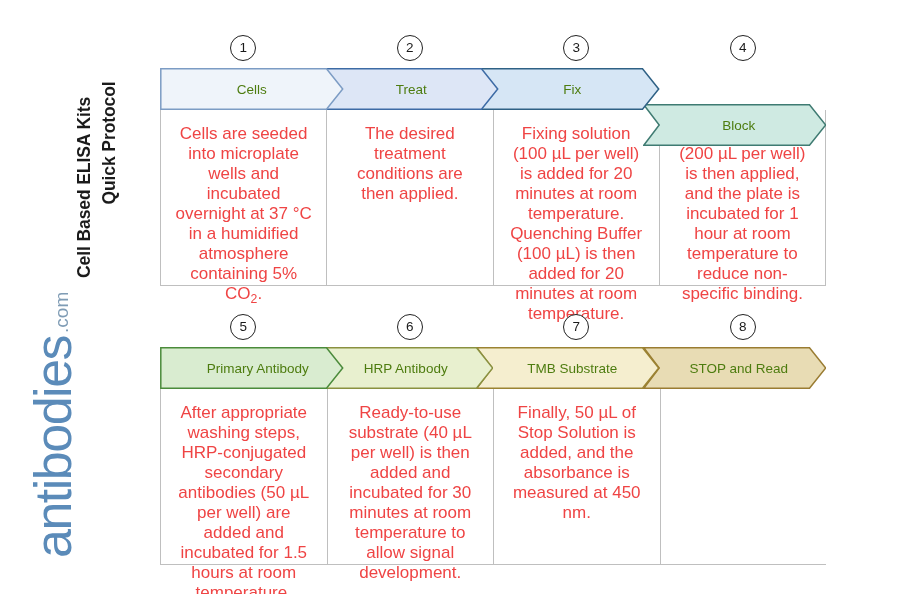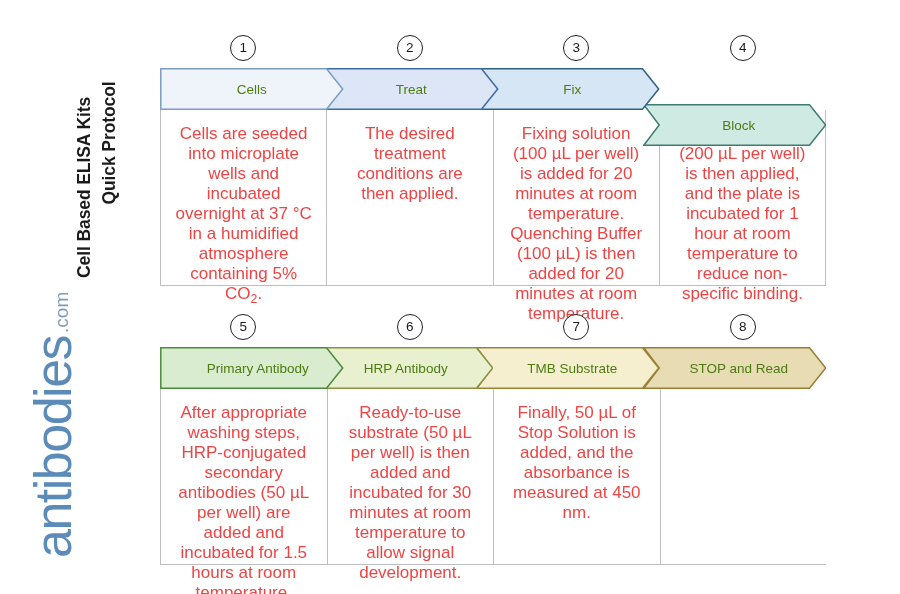--- a/index.html
+++ b/index.html
@@ -248,19 +248,19 @@
           <path d="M 0.8 0.8 L 166.5 0.8 L 182.7 21 L 166.5 41.2 L 0.8 41.2 L 16.2 21 Z" fill="#f5eecf" stroke="#9b8332" stroke-width="1.5" stroke-linejoin="miter"></path>
         </svg>
         <span class="chev-label">TMB Substrate</span>
       </div>
     </div>
     <div class="desc-table">
       <div class="desc-cell">
         <div class="desc-text">After appropriate washing steps, HRP-conjugated secondary antibodies (50 µL per well) are added and incubated for 1.5 hours at room temperature.</div>
       </div>
       <div class="desc-cell">
-        <div class="desc-text">Ready-to-use substrate (50 µL per well) is then added and incubated for 30 minutes at room temperature to allow signal development.</div>
+        <div class="desc-text">Ready-to-use substrate (40 µL per well) is then added and incubated for 30 minutes at room temperature to allow signal development.</div>
       </div>
       <div class="desc-cell">
         <div class="desc-text">Finally, 50 µL of Stop Solution is added, and the absorbance is measured at 450 nm.</div>
       </div>
     </div>
   </div>
 
 </body></html>

